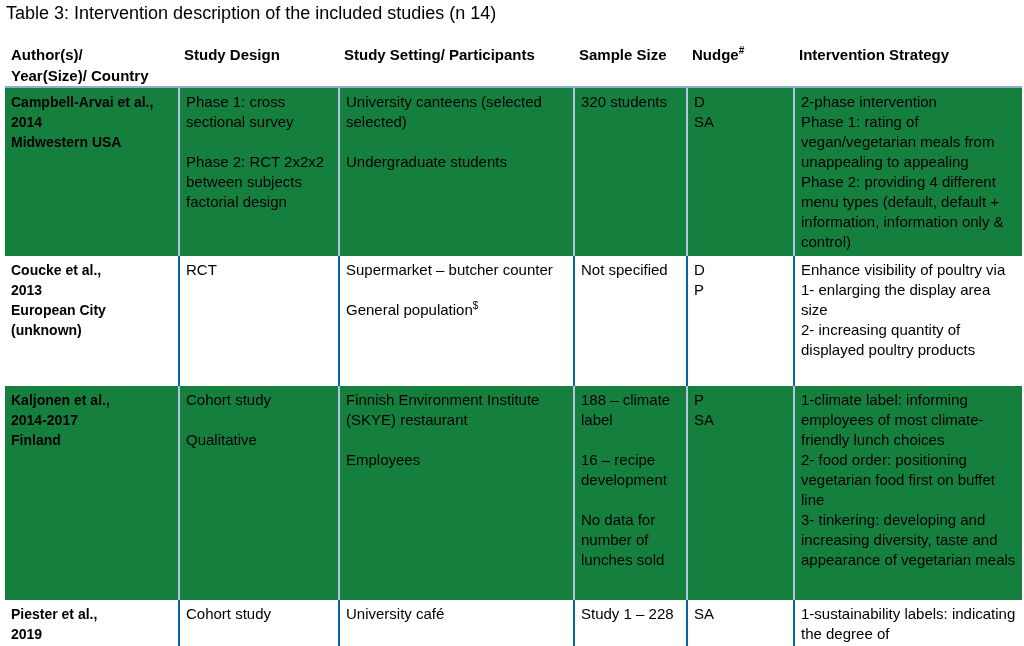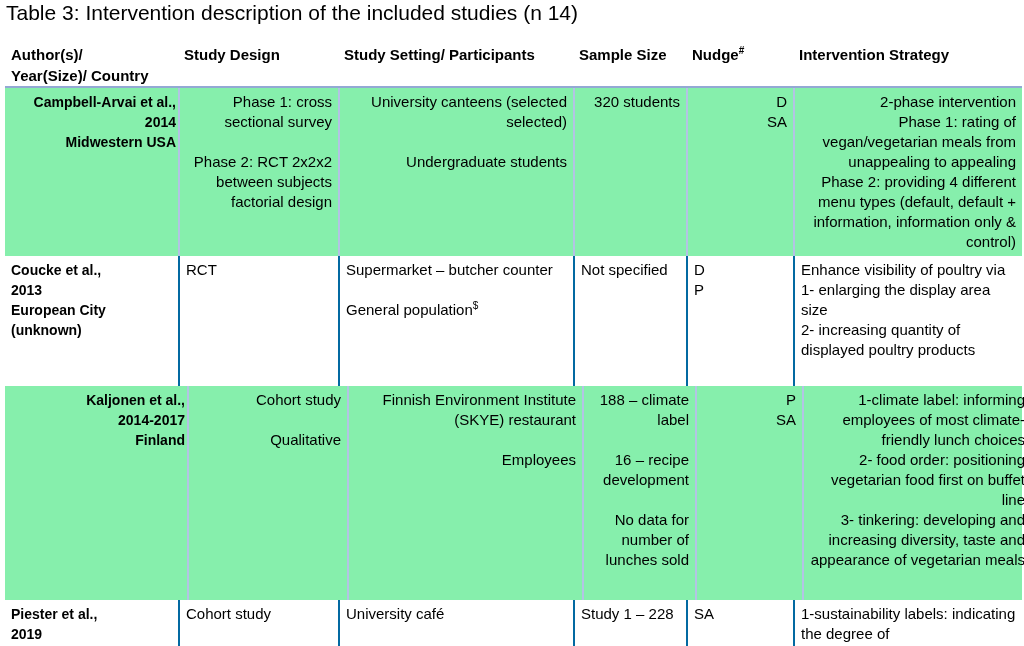--- a/index.html
+++ b/index.html
@@ -9,21 +9,21 @@
     width: 1024px;
     height: 646px;
     overflow: hidden;
     font-family: "Liberation Sans", sans-serif;
     color: #000000;
   }
   .caption {
     position: absolute;
     top: 3px;
     left: 6px;
-    font-size: 21px;
+    font-size: 18px;
     line-height: 20px;
   }
   .table {
     position: absolute;
     top: 42px;
     left: 5px;
     width: 1017px;
   }
   .thead, .row {
     display: grid;
@@ -34,24 +34,24 @@
     border-bottom: 2px solid #93a9d4;
     align-items: start;
   }
   .hcell {
     font-weight: bold;
     font-size: 15px;
     line-height: 21px;
     padding: 2px 6px 0 6px;
     white-space: pre-line;
   }
-  .row.shaded { background: #86efac; text-align: right; }
+  .row.shaded { background: #15803d; }
   .row.r1 { min-height: 168px; }
   .row.r2 { min-height: 130px; }
-  .row.r3 { min-height: 214px; padding-left: 9px; }
+  .row.r3 { min-height: 214px; }
   .row.r4 { min-height: 60px; }
   .cell {
     font-size: 15px;
     line-height: 20px;
     padding: 4px 6px 3px 6px;
     white-space: pre-line;
     overflow: hidden;
   }
   .cell + .cell { border-left: 2px solid #0369a1; }
   .row.shaded .cell + .cell { border-left-color: #b3c3e4; }

